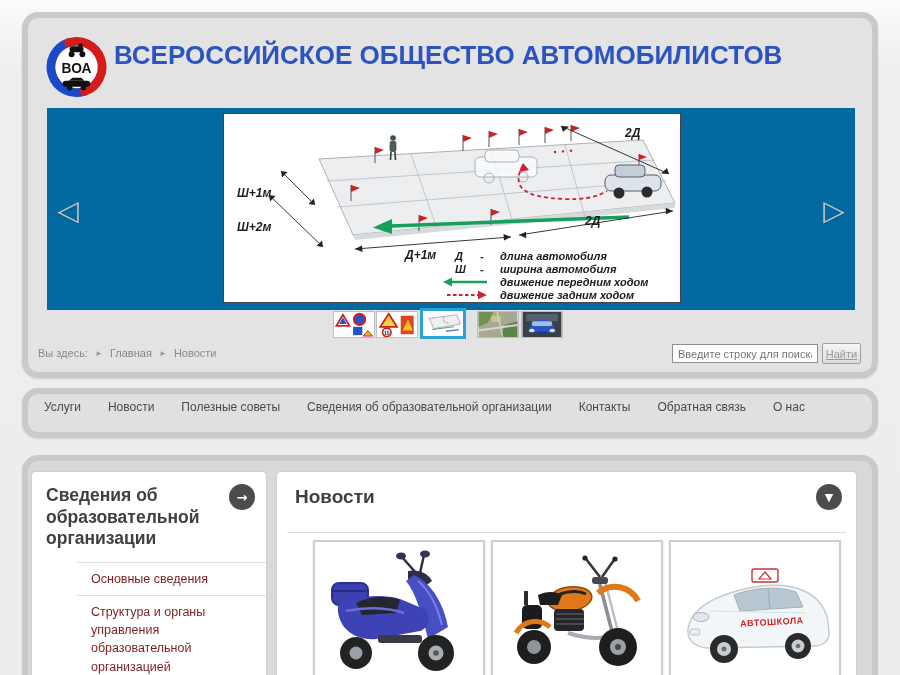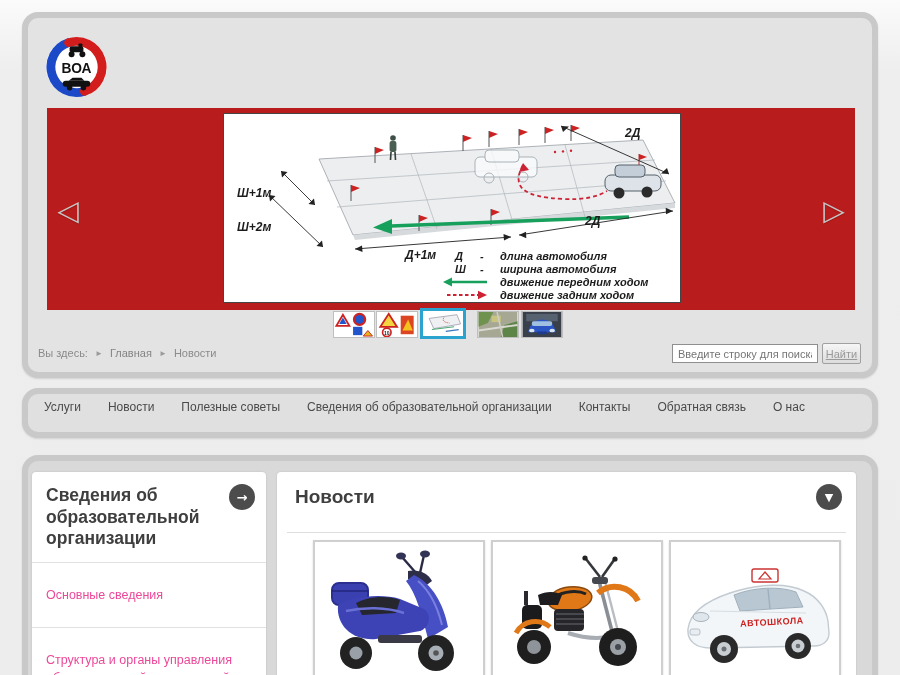--- a/index.html
+++ b/index.html
@@ -12,21 +12,21 @@
   .shell-top{left:22px;top:12px;width:844px;height:354px;}
   .shell-nav{left:22px;top:388px;width:844px;height:38px;background:#e0e0e0;}
   .shell-content{left:22px;top:455px;width:844px;height:260px;background:#d9d9d9;}
 
   
   .logo{position:absolute;left:45px;top:36px;width:63px;height:62px;}
   .site-title{position:absolute;left:114px;top:40px;font-size:26px;font-weight:bold;color:#2b54c0;white-space:nowrap;}
   .site-subtitle{position:absolute;left:116px;top:70px;font-size:14px;color:#4d8fd6;white-space:nowrap;}
 
   
-  .slider{position:absolute;left:47px;top:108px;width:808px;height:202px;background:#b91c1c;}
+  .slider{position:absolute;left:47px;top:108px;width:808px;height:202px;background:#0369a1;}
   .slide{position:absolute;left:176px;top:5px;width:458px;height:190px;}
   .slide svg{display:block;}
   .slider-arrow{position:absolute;top:86px;width:30px;height:34px;border:none;background:none;
     color:#c6c6c6;font-size:28px;line-height:32px;text-align:center;cursor:pointer;padding:0;
     font-family:"DejaVu Sans",sans-serif;text-shadow:0 1px 1px rgba(0,0,0,.18);}
   .arrow-prev{left:6px;} .arrow-next{right:6px;}
 
   
   .thumb{position:absolute;top:311px;width:42px;height:27px;padding:0;border:1px solid #bfbfbf;background:#fff;cursor:pointer;overflow:hidden;}
   .thumb svg{display:block;}
@@ -51,21 +51,21 @@
   .panel{position:absolute;background:#ffffff;border-radius:4px;box-shadow:0 0 2px rgba(0,0,0,.15);overflow:hidden;}
   .panel-sidebar{left:32px;top:472px;width:234px;height:210px;}
   .panel-main{left:277px;top:472px;width:579px;height:210px;}
 
   .sidebar-title{margin:13px 44px 12px 14px;font-size:17.5px;line-height:1.24;font-weight:bold;color:#3f3f3f;width:158px;}
   .module-icon{position:absolute;right:11px;top:12px;width:26px;height:26px;border-radius:50%;background:#4c4c4c;
     color:#fff;display:flex;align-items:center;justify-content:center;cursor:pointer;border:none;padding:0;
     font-family:"DejaVu Sans",sans-serif;}
   .module-icon .gl{font-size:13px;font-weight:bold;line-height:1;}
   .sidebar-list{list-style:none;margin:0;padding:0;}
-  .sidebar-list li{border-top:1px solid #e1e1e1;padding:23px 14px;font-size:12.5px;line-height:1.45;color:#ec4899;cursor:pointer;}
+  .sidebar-list li{border-top:1px solid #e1e1e1;padding:7px 14px;font-size:12.5px;line-height:1.45;color:#7f1d1d;cursor:pointer;margin-left:45px;}
 
   .main-title{margin:14px 44px 0 18px;font-size:19px;font-weight:bold;color:#3f3f3f;}
   .main-sep{position:absolute;left:10px;right:10px;top:60px;border-top:1px solid #dedede;}
   .news-images{position:absolute;left:36px;top:68px;display:flex;gap:6px;}
   .news-frame{width:172px;height:150px;box-sizing:border-box;border:2px solid #cfcfcf;background:#fff;padding:5px;
     box-shadow:0 1px 2px rgba(0,0,0,.15);cursor:pointer;}
   .news-frame svg{display:block;background:#fff;}
 
   .dim-label{font:italic bold 12px "Liberation Sans",sans-serif;fill:#1c1c1c;}
   .legend-label{font:italic bold 11px "Liberation Sans",sans-serif;fill:#1c1c1c;}
@@ -91,20 +91,21 @@
     </g>
     <text x="32" y="37" text-anchor="middle" font-family="Liberation Sans,sans-serif" font-size="14" font-weight="bold" fill="#111">ВОА</text>
     <g fill="#111">
       <polygon points="24,45 40,45 37,42 28,42"></polygon>
       <rect x="18" y="45" width="28" height="6" rx="3"></rect>
       <circle cx="25" cy="52" r="2.8"></circle>
         <circle cx="39" cy="52" r="2.8"></circle>
     </g>
   </svg>
 
+  <div class="site-title">ВСЕРОССИЙСКОЕ ОБЩЕСТВО АВТОМОБИЛИСТОВ</div>
 
   <div class="slider">
     <div class="slide">
       <svg viewBox="0 0 458 190" width="458" height="190">
         <rect x="0.5" y="0.5" width="457" height="189" fill="#ffffff" stroke="#444444"></rect>
 
         <polygon points="96,46 420,27 452,90 130,122" fill="#eceef0" stroke="#9aa0a6" stroke-width="0.8"></polygon>
         <polygon points="130,122 452,90 452,95 132,127" fill="#d7dadd"></polygon>
         <line x1="104" y1="68" x2="432" y2="47" stroke="#b0b6ba" stroke-width="0.7"></line>
         <line x1="114" y1="94" x2="443" y2="68" stroke="#b0b6ba" stroke-width="0.7"></line>

